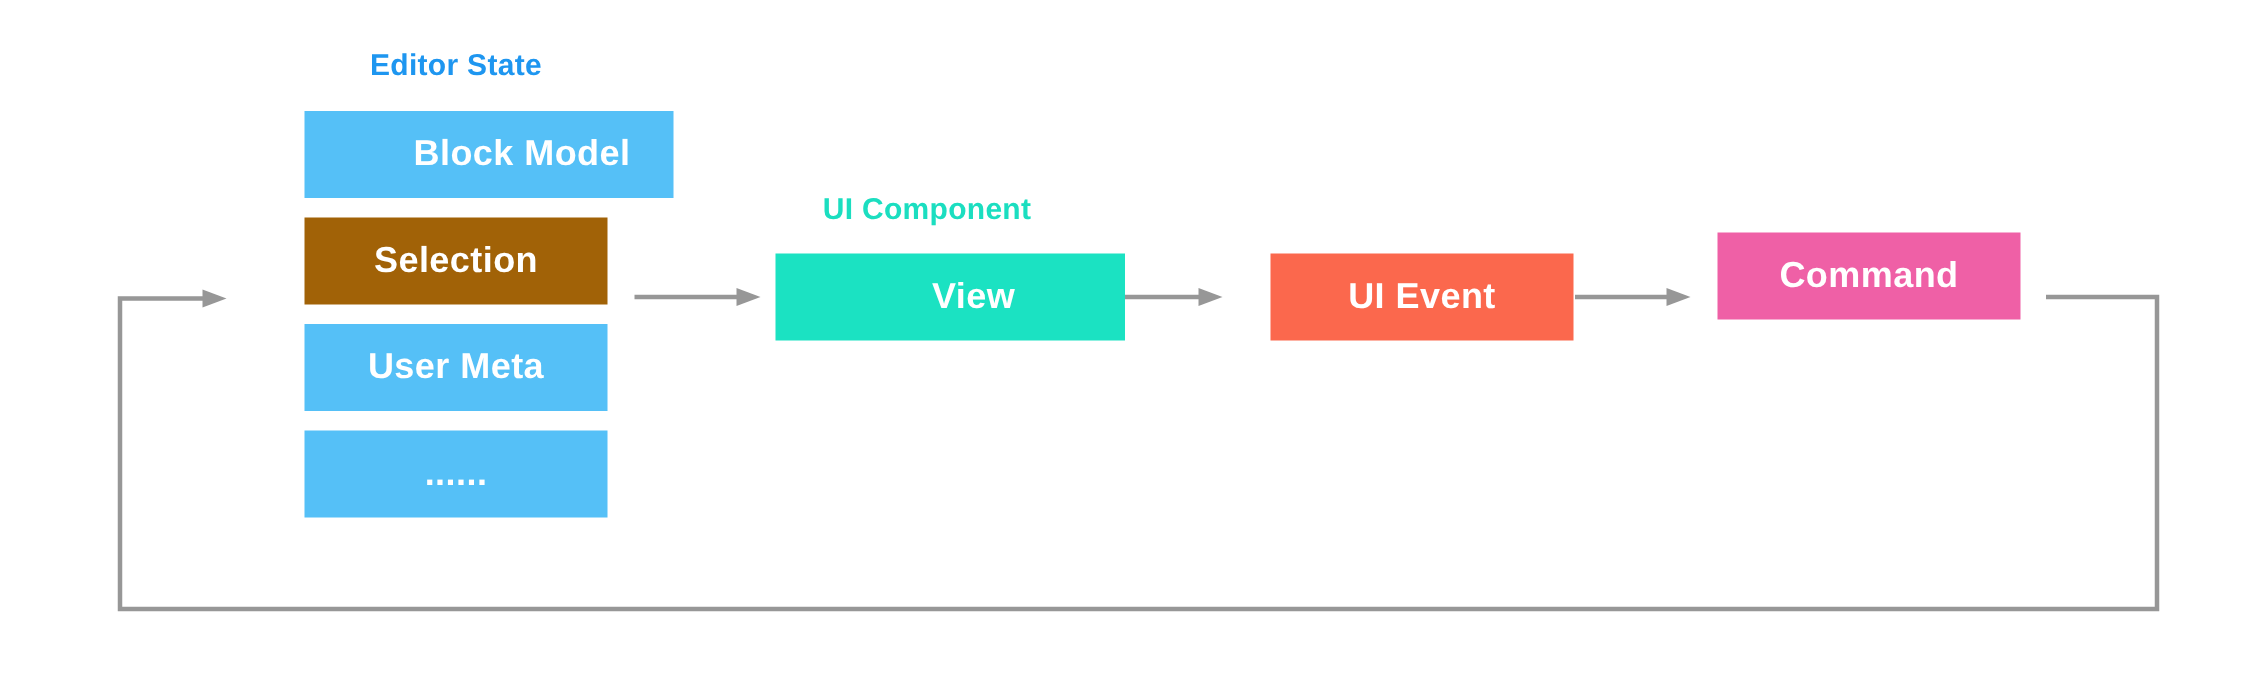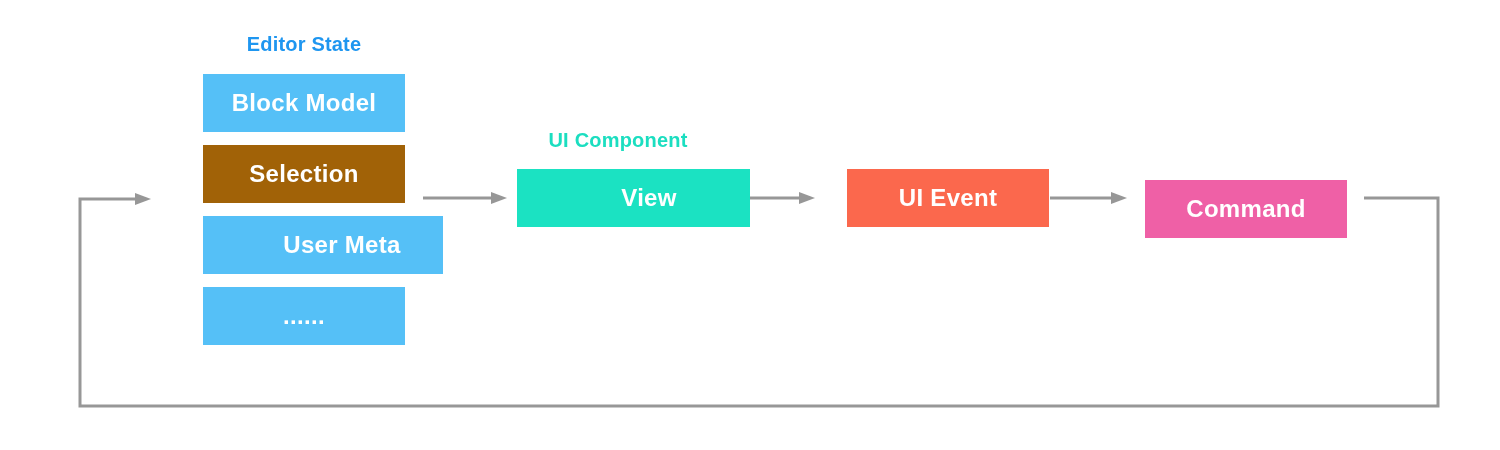--- a/index.html
+++ b/index.html
@@ -53,21 +53,21 @@
     gap: 13px;
   }
   .stack .node {
     position: static;
     width: 202px;
     height: 58px;
     flex: 0 0 58px;
   }
   .view-node    { left: 517px;  top: 169px; }
   .uievent-node { left: 847px;  top: 169px; }
-  .command-node { left: 1145px; top: 180px; }
+  .command-node { left: 1145px; top: 155px; }
 </style>
 </head>
 <body>
 
 <div class="canvas">
 
   <svg class="arrows" viewBox="0 0 1500 450">
 
     <g>
       <line x1="423" y1="198" x2="493" y2="198" stroke-width="3" style="stroke: rgb(151, 151, 151);"></line>
@@ -88,23 +88,23 @@
       <polyline points="1364,198 1438,198 1438,406 80,406 80,199 136,199" fill="none" stroke-width="3" stroke-linejoin="miter" style="stroke: rgb(151, 151, 151);"></polyline>
       <polygon points="135,193 151,199 135,205" style="fill: rgb(151, 151, 151);"></polygon>
     </g>
   </svg>
 
   <div class="group-label ui-component-label" style="color: rgb(27, 222, 192);">UI Component</div>
 
   <div class="group-label editor-state-label" style="color: rgb(30, 150, 240);">Editor State</div>
 
   <div class="stack">
-    <div class="node" style="background-color: rgb(85, 192, 247); color: rgb(255, 255, 255);">Block Model</div>
+    <div class="node" style="background-color: rgb(85, 192, 247); color: rgb(255, 255, 255); padding-left: 44px;">Block Model</div>
     <div class="node" style="background-color: #a16207; color: rgb(255, 255, 255);">Selection</div>
-    <div class="node" style="background-color: rgb(85, 192, 247); color: rgb(255, 255, 255); padding-left: 38px;">User Meta</div>
+    <div class="node" style="background-color: rgb(85, 192, 247); color: rgb(255, 255, 255);">User Meta</div>
     <div class="node" style="background-color: rgb(85, 192, 247); color: rgb(255, 255, 255);">......</div>
   </div>
 
   <div class="node view-node" style="background-color: rgb(27, 226, 194); color: rgb(255, 255, 255); padding-left: 31px;">View</div>
 
   <div class="node uievent-node" style="background-color: rgb(251, 104, 77); color: rgb(255, 255, 255);">UI Event</div>
 
   <div class="node command-node" style="background-color: rgb(239, 96, 166); color: rgb(255, 255, 255);">Command</div>
 
 </div>

